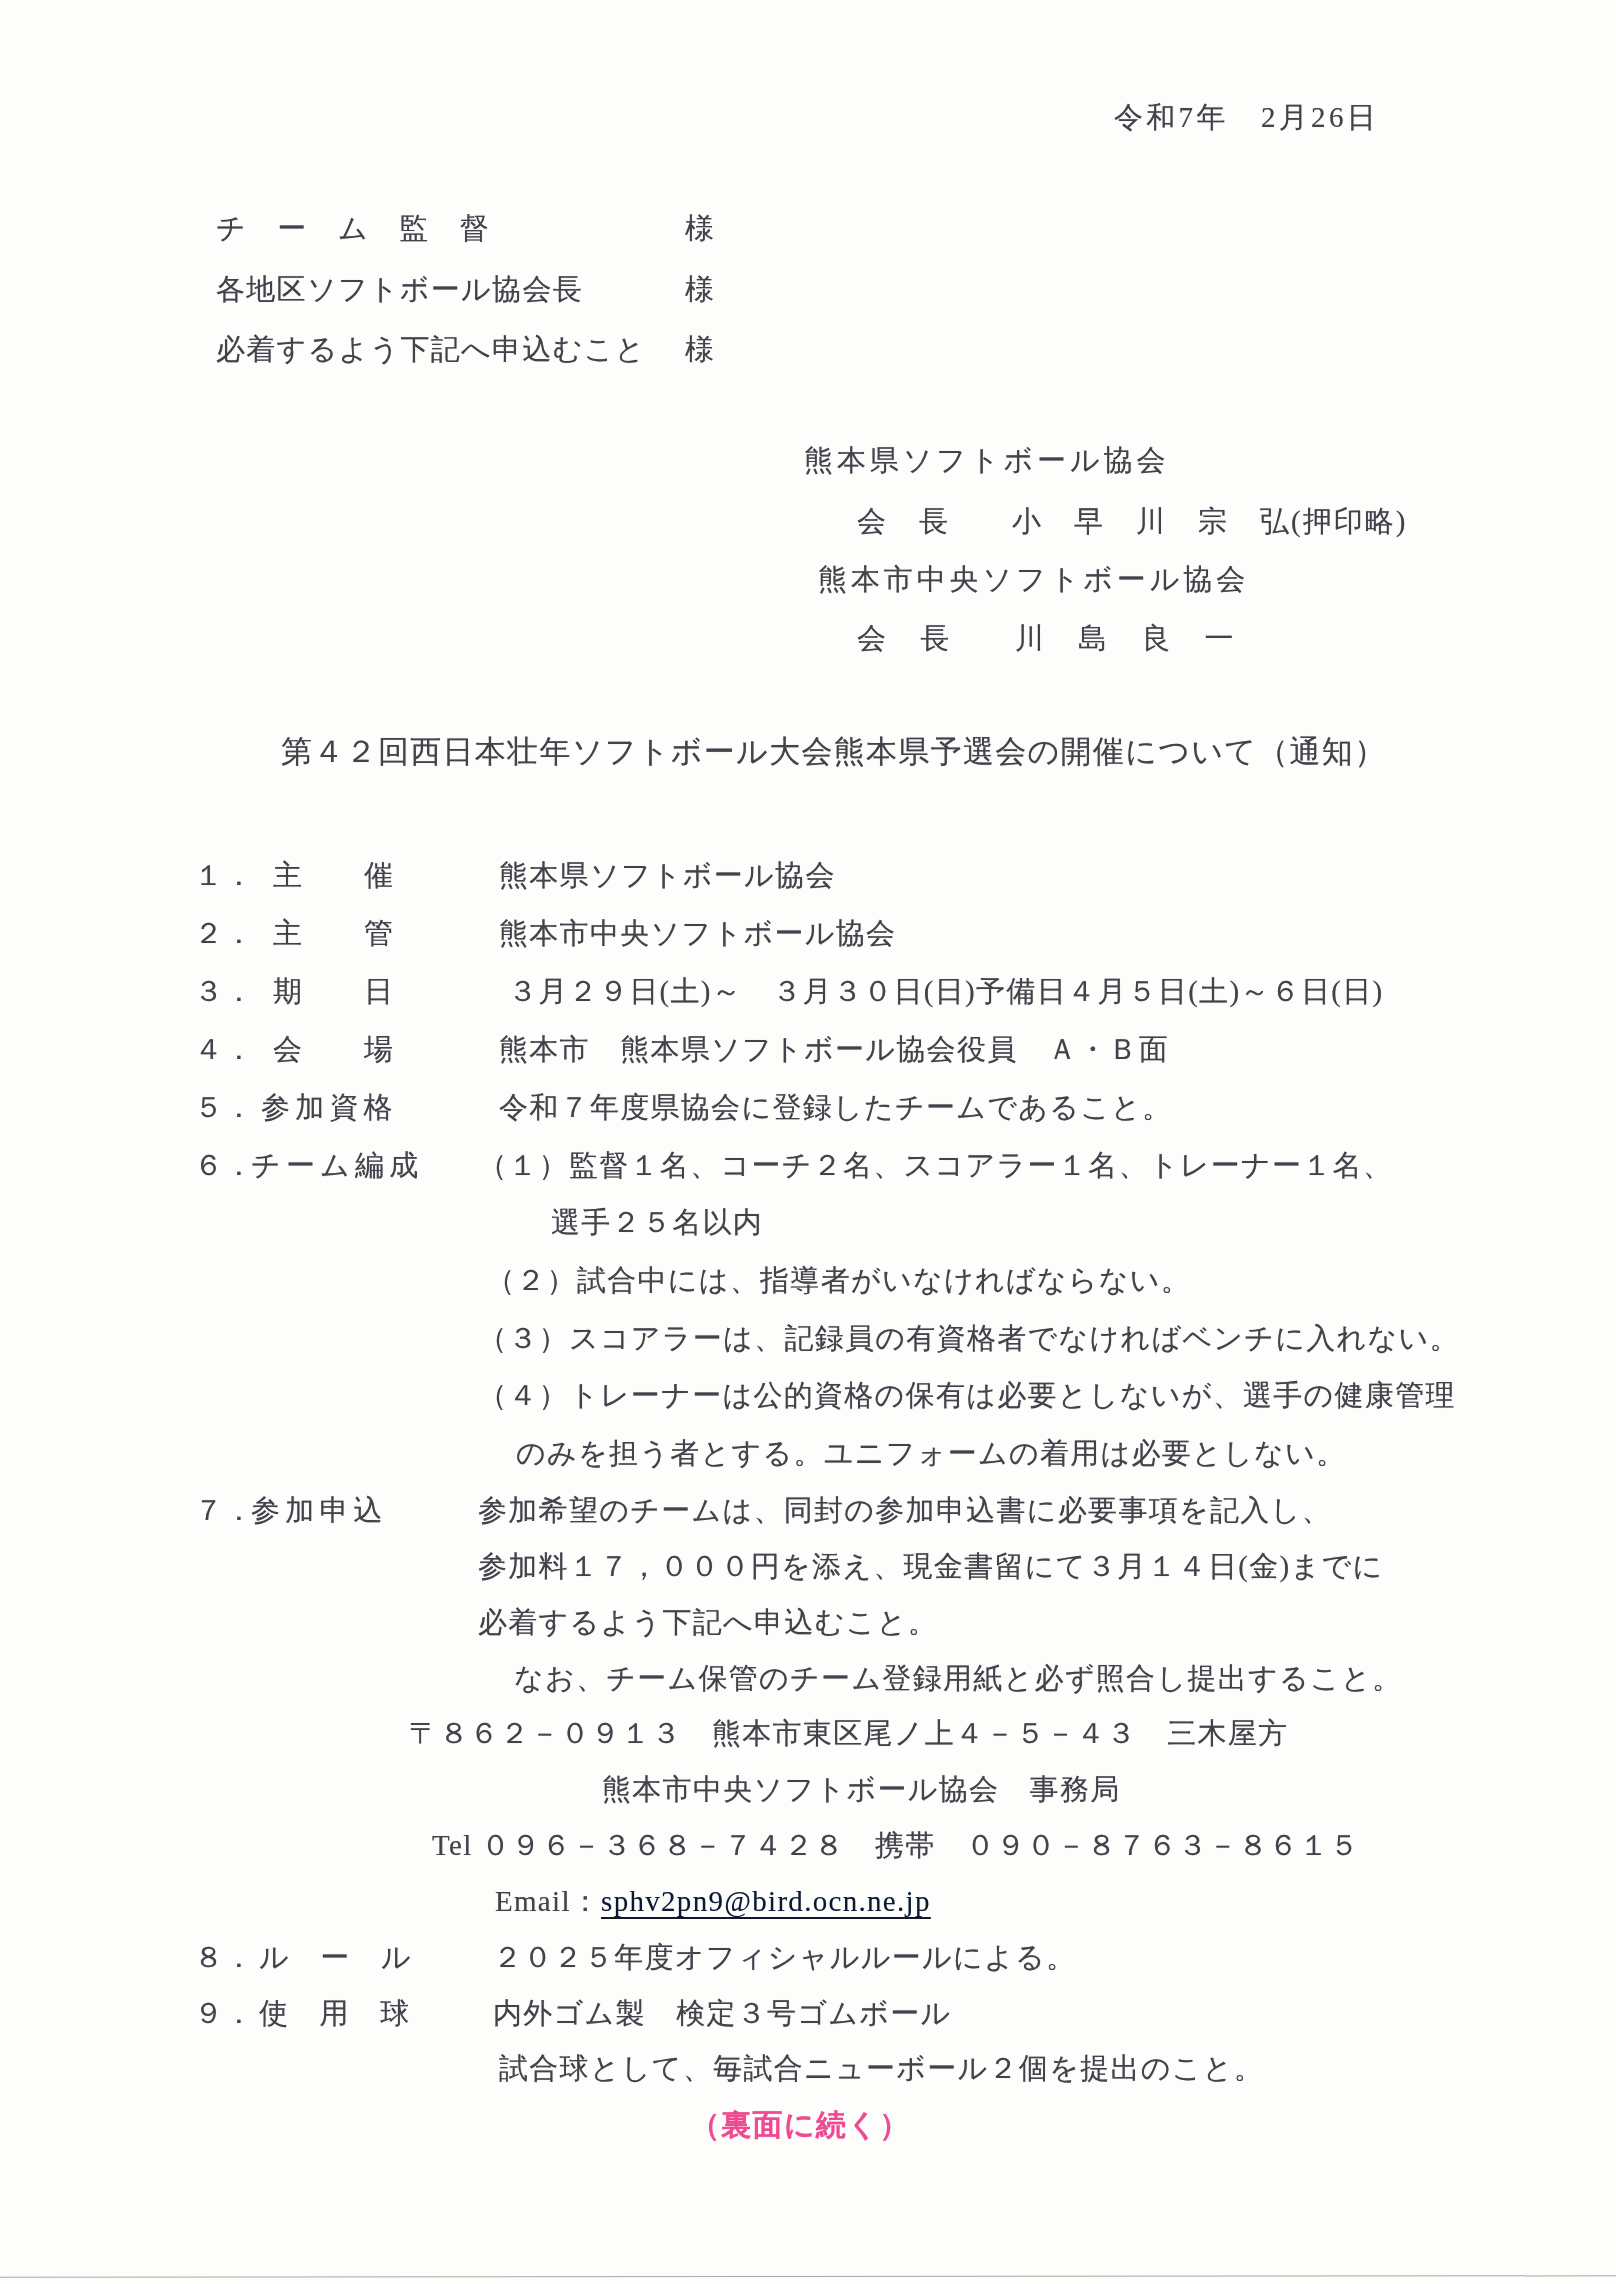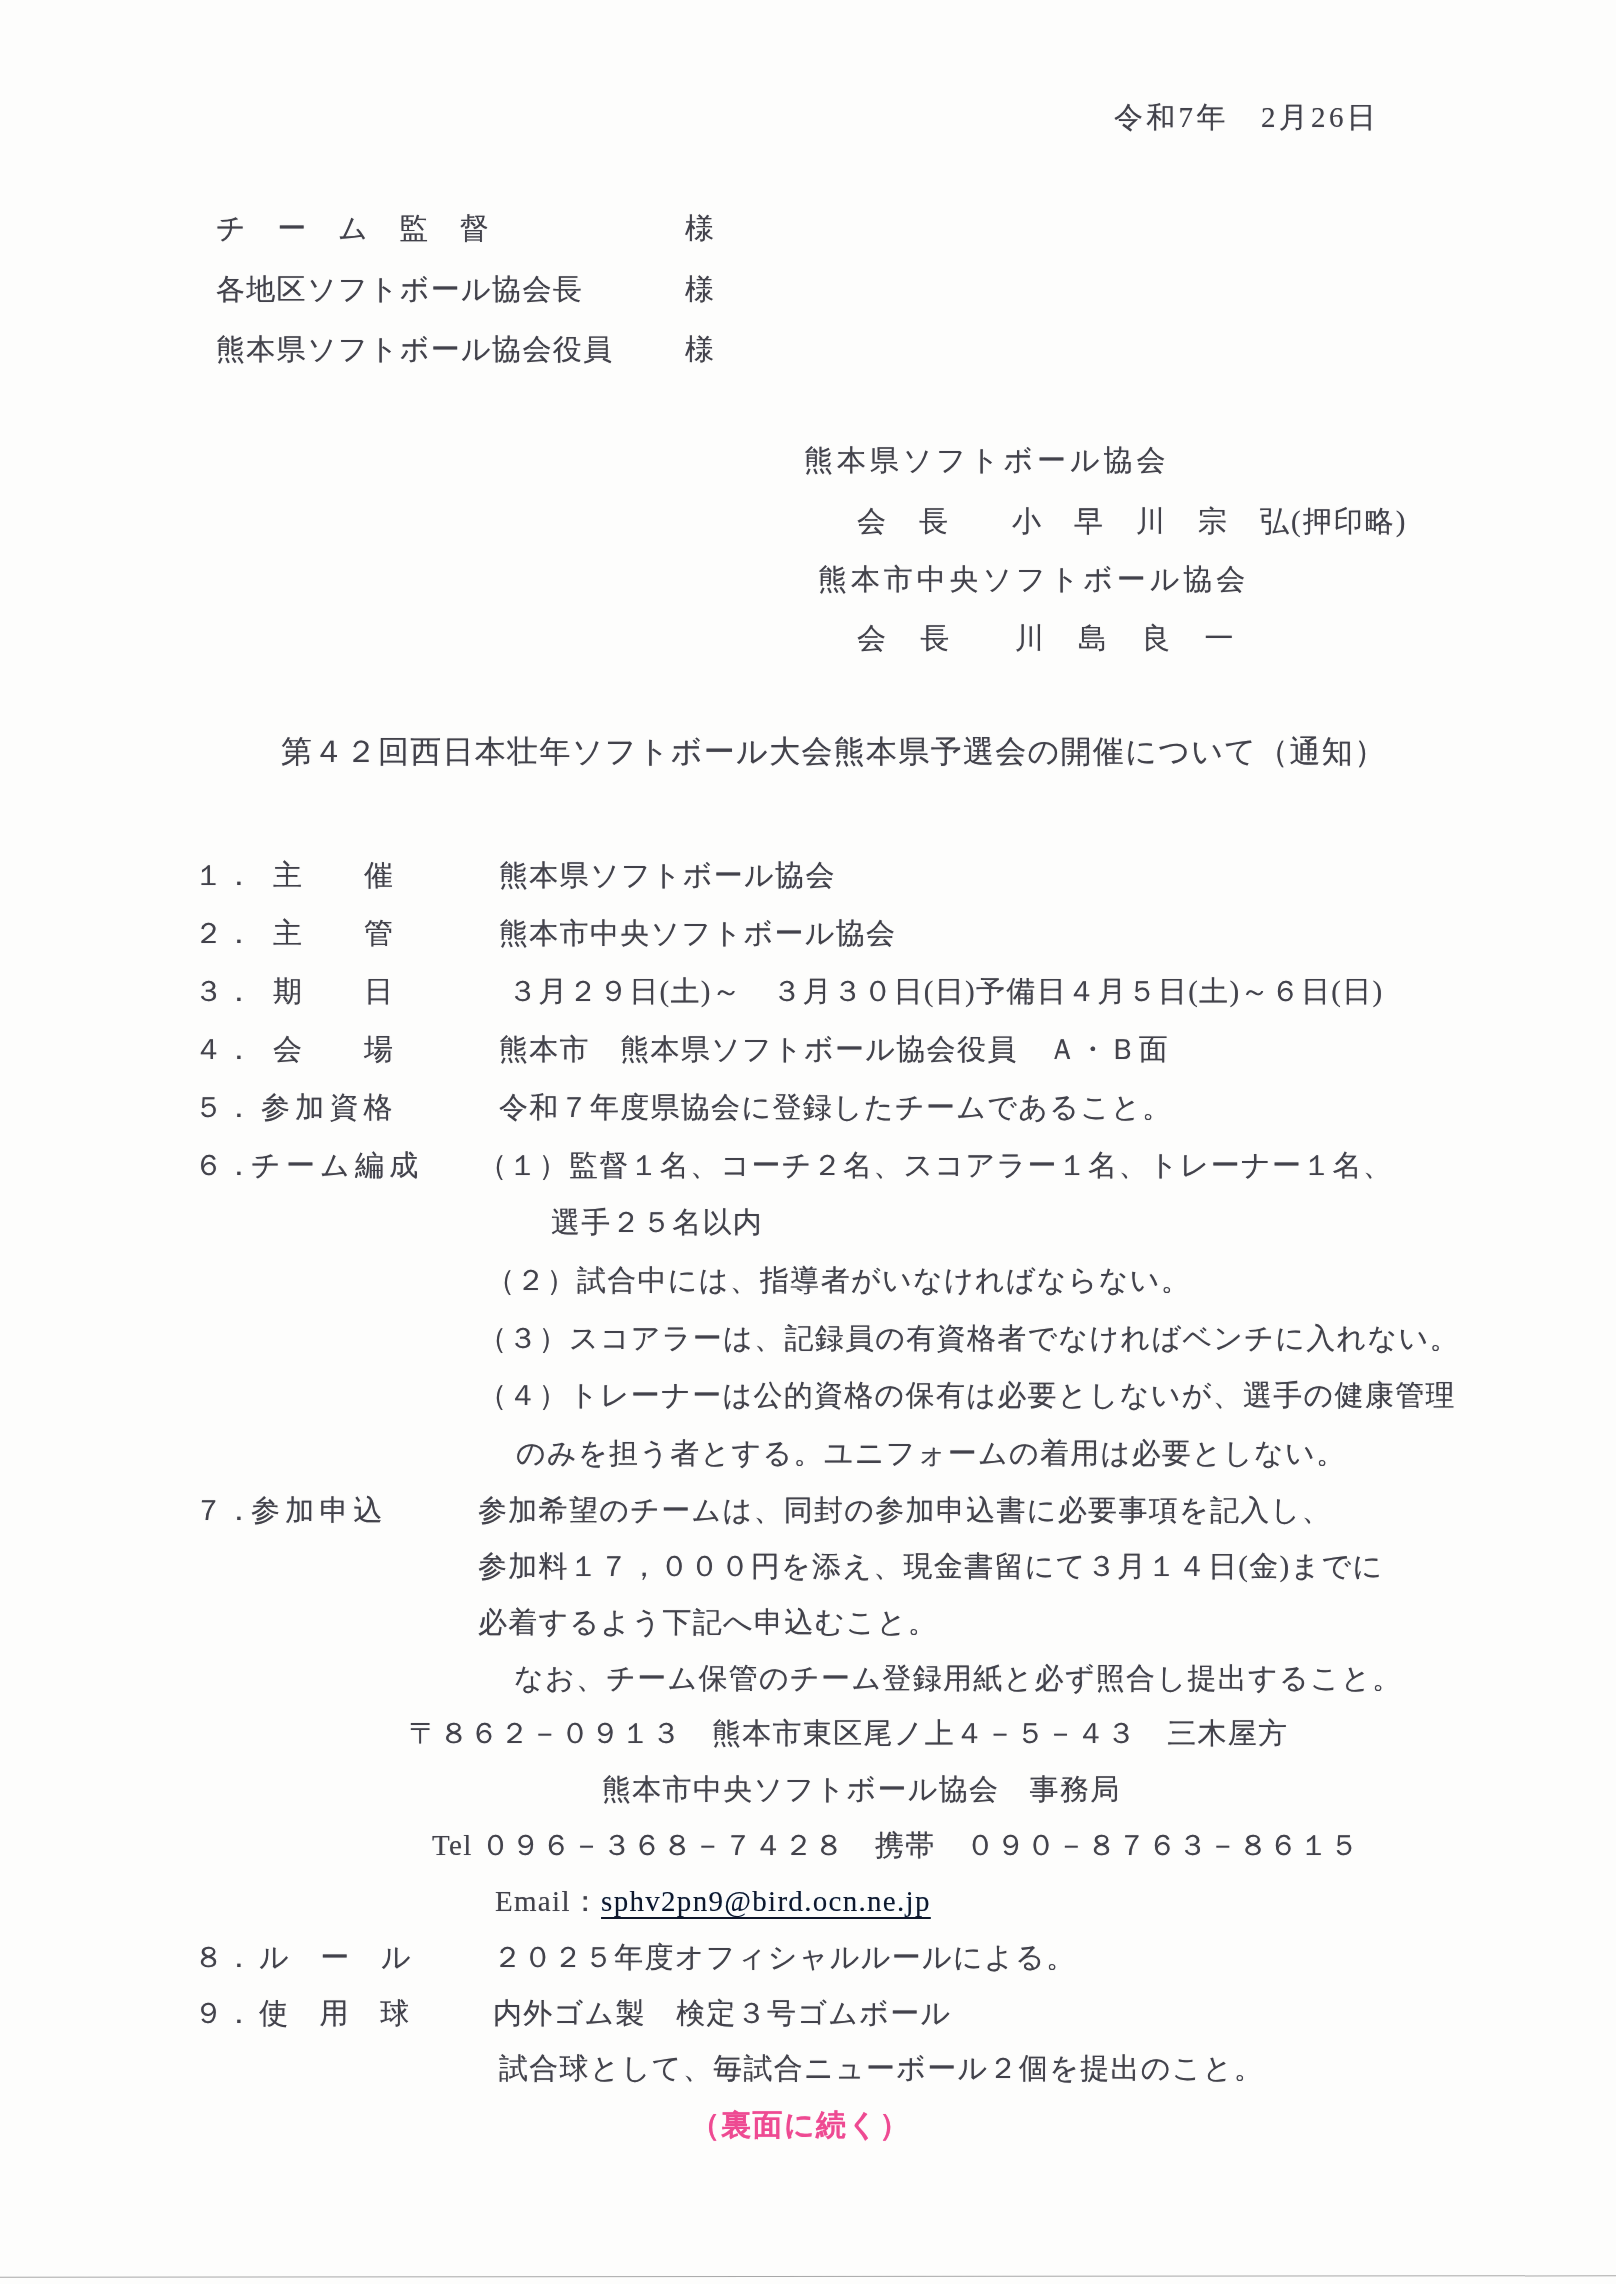--- a/index.html
+++ b/index.html
@@ -99,21 +99,21 @@
 
   <div class="ln r-rc1">
     <span class="rc-name">チ　ー　ム　監　督</span>
     <span class="rc-suffix">様</span>
   </div>
   <div class="ln r-rc2">
     <span class="rc-name">各地区ソフトボール協会長</span>
     <span class="rc-suffix">様</span>
   </div>
   <div class="ln r-rc3">
-    <span class="rc-name">熊本県ソフトボール協会役員</span>
+    <span class="rc-name">必着するよう下記へ申込むこと</span>
     <span class="rc-suffix">様</span>
   </div>
 
   <div class="ln r-org1">
     <span class="txt">熊本県ソフトボール協会</span>
   </div>
   <div class="ln r-head1">
     <span class="txt">会　長　　小　早　川　宗　弘(押印略)</span>
   </div>
   <div class="ln r-org2">

